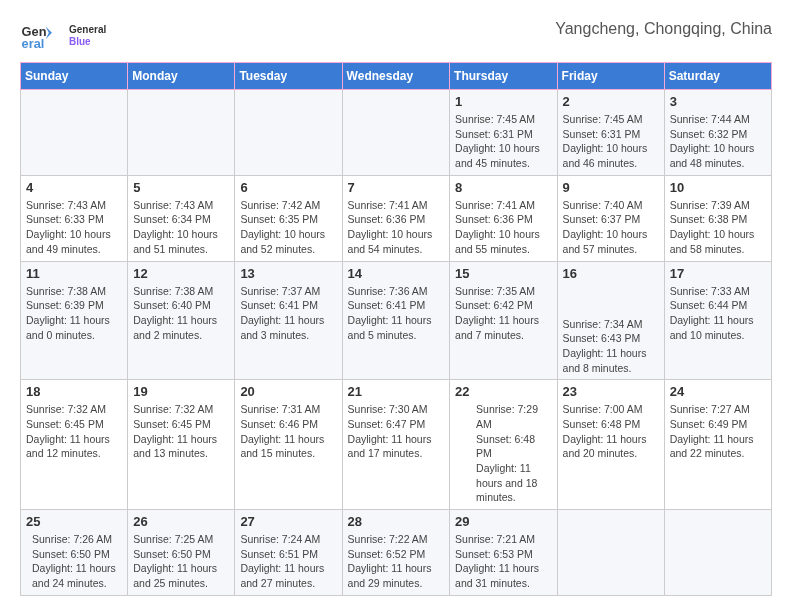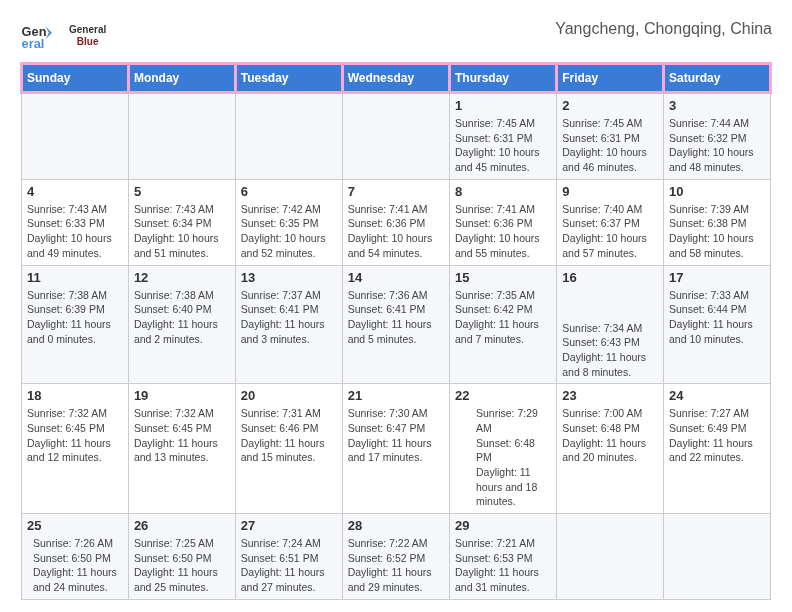--- a/index.html
+++ b/index.html
@@ -53,21 +53,21 @@
       border-collapse: collapse;
       font-size: 11px;
     }
     thead tr th {
       background: #3a7bd5;
       color: #fff;
       padding: 6px 4px;
       text-align: left;
       font-size: 12px;
       font-weight: bold;
-      border: 3px solid #f9a8d4;
+      border: 1px solid #f9a8d4;
     }
     tbody tr td {
       border: 1px solid #ccc;
       padding: 4px 5px;
       vertical-align: top;
       width: 108px;
       min-height: 80px;
       background: #fff;
     }
     tbody tr:nth-child(odd) td {
@@ -97,21 +97,21 @@
 
 <div class="header">
   <div class="logo">
     <svg class="logo-icon" viewBox="0 0 40 40">
       <text x="2" y="20" font-size="16" font-weight="bold" fill="#333">Gen</text>
       <text x="2" y="35" font-size="16" font-weight="bold" fill="#4a90d9">eral</text>
       <polygon points="32,8 40,16 32,24 36,16" fill="#4a90d9"></polygon>
     </svg>
     <div class="logo-text">
       <span>General</span>
-      <span style="color:#7f1d1d;text-align:center;">Blue</span>
+      <span style="color:#8b5cf6;">Blue</span>
     </div>
   </div>
   <div class="title-block">
     <h2>Yangcheng, Chongqing, China</h2>
   </div>
 </div>
 
 <table>
   <thead>
     <tr>

